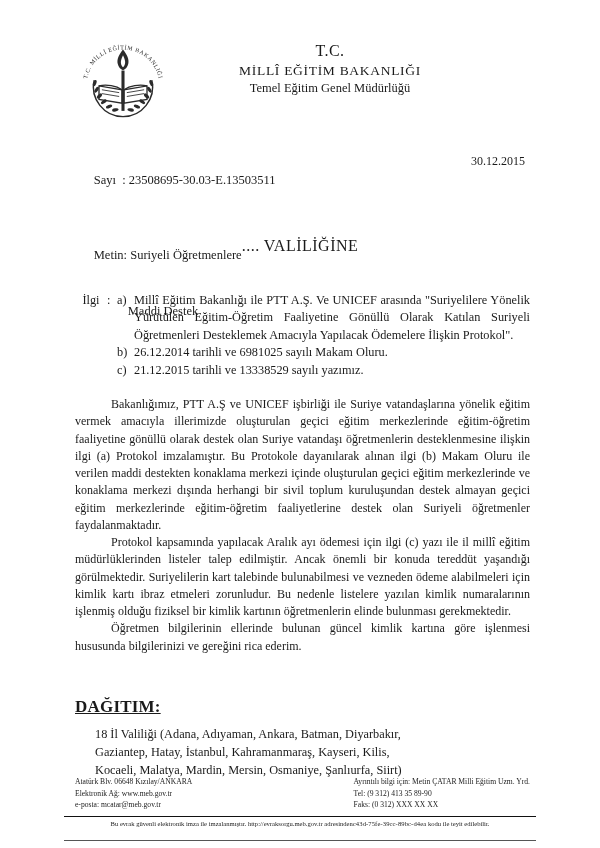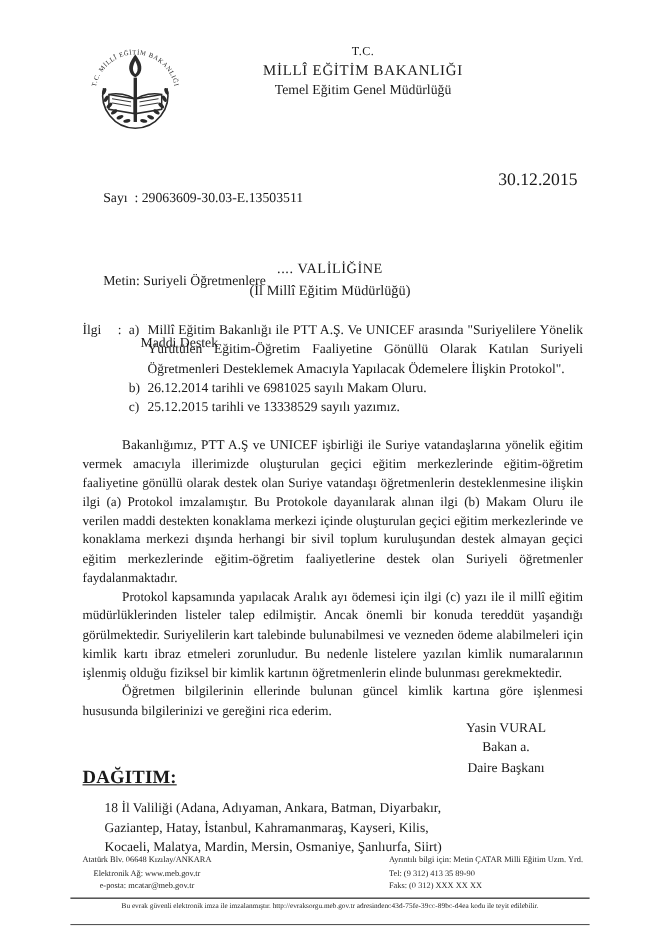--- a/index.html
+++ b/index.html
@@ -38,68 +38,68 @@
     height: 96px;
   }
   .header-text {
     position: absolute;
     left: 200px;
     top: 14px;
     width: 260px;
     text-align: center;
     line-height: 1.35;
   }
-  .header-text .l1 { font-size: 11px; letter-spacing: .4px; }
+  .header-text .l1 { font-size: 16px; letter-spacing: .4px; }
   .header-text .l2 { font-size: 13.5px; letter-spacing: .7px; }
   .header-text .l3 { font-size: 12.5px; }
 
   
   .meta {
     position: absolute;
     top: 152px;
     left: 75px;
     width: 450px;
     font-size: 12.5px;
     line-height: 1.5;
   }
   .meta-row { position: relative; white-space: pre; }
   .meta .date {
     position: absolute;
     right: 0;
     top: 0;
-    font-size: 16px;
+    font-size: 12px;
   }
   .meta .indent { padding-left: 34px; }
 
   
   .addressee {
     position: absolute;
     top: 234px;
     left: 0;
     width: 600px;
     text-align: center;
-    font-size: 13px;
+    font-size: 16px;
     line-height: 1.5;
   }
   .addressee .a1 { letter-spacing: .5px; }
 
   
   .ilgi {
     position: absolute;
     top: 292px;
     left: 75px;
     width: 455px;
     font-size: 12.3px;
     line-height: 1.42;
   }
   .ilgi-head {
     display: flex;
     align-items: flex-start;
   }
-  .ilgi-label { width: 32px; flex: 0 0 32px; }
+  .ilgi-label { width: 32px; flex: 0 0 32px; text-align: center; }
   .ilgi-colon { width: 10px; flex: 0 0 10px; }
   .ilgi-marker { width: 17px; flex: 0 0 17px; }
   .ilgi-text { flex: 1 1 auto; text-align: justify; }
   .ilgi-item {
     display: flex;
     align-items: flex-start;
     padding-left: 42px;
   }
 
   
@@ -152,21 +152,21 @@
     left: 75px;
     width: 455px;
     font-size: 7.6px;
     line-height: 1.52;
     color: #222;
   }
   .footer-cols {
     display: flex;
     justify-content: space-between;
   }
-  .footer-left { text-align: center; }
+  .footer-left { text-align: left; }
   .footer-right { }
   .footer-rule {
     position: absolute;
     top: 816px;
     left: 64px;
     width: 472px;
     border-top: 1px solid #111;
   }
   .verify {
     position: absolute;
@@ -240,64 +240,58 @@
 
     <div class="header-text">
       <div class="l1">T.C.</div>
       <div class="l2">MİLLÎ EĞİTİM BAKANLIĞI</div>
       <div class="l3">Temel Eğitim Genel Müdürlüğü</div>
     </div>
   </div>
 
   <div class="meta">
     <div class="meta-row">
-      <span>Sayı  : </span><span>29063609-30.03-E.13503511</span>
+      <span>Sayı  : </span><span>23508695-30.03-E.13503511</span>
       <span class="date">30.12.2015</span>
     </div>
     <div class="meta-row">
       <span>Metin: </span><span>Suriyeli Öğretmenlere</span>
     </div>
     <div class="meta-row indent">
       <span>Maddi Destek</span>
     </div>
   </div>
 
   <div class="addressee">
     <div class="a1">.... VALİLİĞİNE</div>
-    <div>(İl Millî Eğitim Müdürlüğü)</div>
   </div>
 
   <div class="ilgi">
     <div class="ilgi-head">
       <span class="ilgi-label">İlgi</span>
       <span class="ilgi-colon">:</span>
       <span class="ilgi-marker">a)</span>
       <span class="ilgi-text">Millî Eğitim Bakanlığı ile PTT A.Ş. Ve UNICEF arasında "Suriyelilere Yönelik Yürütülen Eğitim-Öğretim Faaliyetine Gönüllü Olarak Katılan Suriyeli Öğretmenleri Desteklemek Amacıyla Yapılacak Ödemelere İlişkin Protokol".</span>
     </div>
     <div class="ilgi-item">
       <span class="ilgi-marker">b)</span>
       <span class="ilgi-text">26.12.2014 tarihli ve 6981025 sayılı Makam Oluru.</span>
     </div>
     <div class="ilgi-item">
       <span class="ilgi-marker">c)</span>
-      <span class="ilgi-text">25.12.2015 tarihli ve 13338529 sayılı yazımız.</span>
+      <span class="ilgi-text">21.12.2015 tarihli ve 13338529 sayılı yazımız.</span>
     </div>
   </div>
 
   <div class="body">
     <p>Bakanlığımız, PTT A.Ş ve  UNICEF işbirliği ile Suriye vatandaşlarına yönelik eğitim vermek amacıyla illerimizde oluşturulan geçici eğitim merkezlerinde eğitim-öğretim faaliyetine gönüllü olarak destek olan Suriye vatandaşı öğretmenlerin desteklenmesine ilişkin ilgi (a) Protokol imzalamıştır. Bu Protokole dayanılarak alınan ilgi (b) Makam Oluru ile verilen maddi destekten konaklama merkezi içinde oluşturulan geçici eğitim merkezlerinde ve konaklama merkezi dışında herhangi bir sivil toplum kuruluşundan destek almayan geçici eğitim merkezlerinde eğitim-öğretim faaliyetlerine destek olan Suriyeli öğretmenler faydalanmaktadır.</p>
     <p>Protokol kapsamında yapılacak Aralık ayı ödemesi için ilgi (c) yazı ile il millî eğitim müdürlüklerinden listeler talep edilmiştir. Ancak önemli bir konuda tereddüt yaşandığı görülmektedir.  Suriyelilerin kart talebinde bulunabilmesi ve vezneden ödeme alabilmeleri için kimlik kartı ibraz etmeleri zorunludur. Bu nedenle listelere yazılan kimlik numaralarının işlenmiş olduğu fiziksel bir kimlik kartının öğretmenlerin elinde bulunması gerekmektedir.</p>
     <p>Öğretmen bilgilerinin ellerinde bulunan güncel kimlik kartına göre işlenmesi hususunda bilgilerinizi ve gereğini rica ederim.</p>
   </div>
 
-  <div class="signature">
-    <div>Yasin VURAL</div>
-    <div>Bakan a.</div>
-    <div>Daire Başkanı</div>
-  </div>
 
   <div class="dagitim">
     <div class="dagitim-title">DAĞITIM:</div>
     <div class="dagitim-body">
       <div>18 İl Valiliği (Adana, Adıyaman, Ankara, Batman, Diyarbakır,</div>
       <div>Gaziantep, Hatay, İstanbul, Kahramanmaraş, Kayseri, Kilis,</div>
       <div>Kocaeli, Malatya, Mardin, Mersin, Osmaniye, Şanlıurfa, Siirt)</div>
     </div>
   </div>
 

